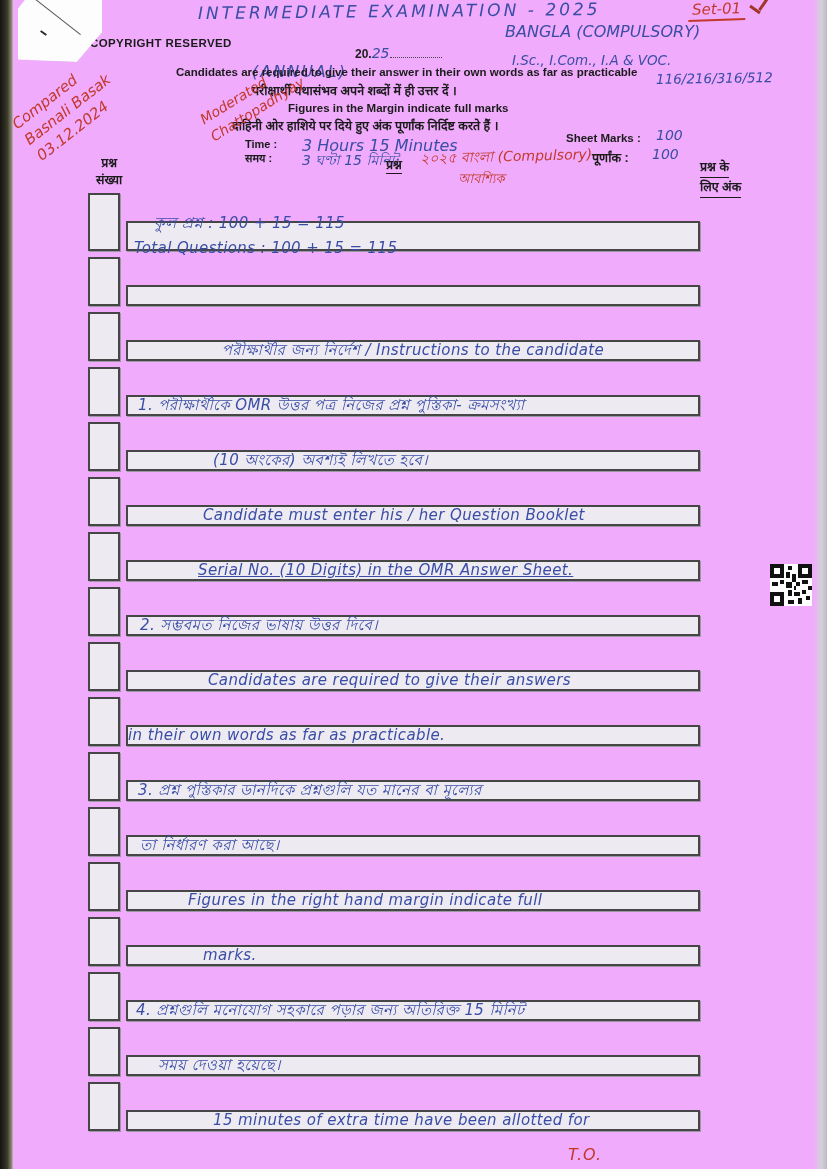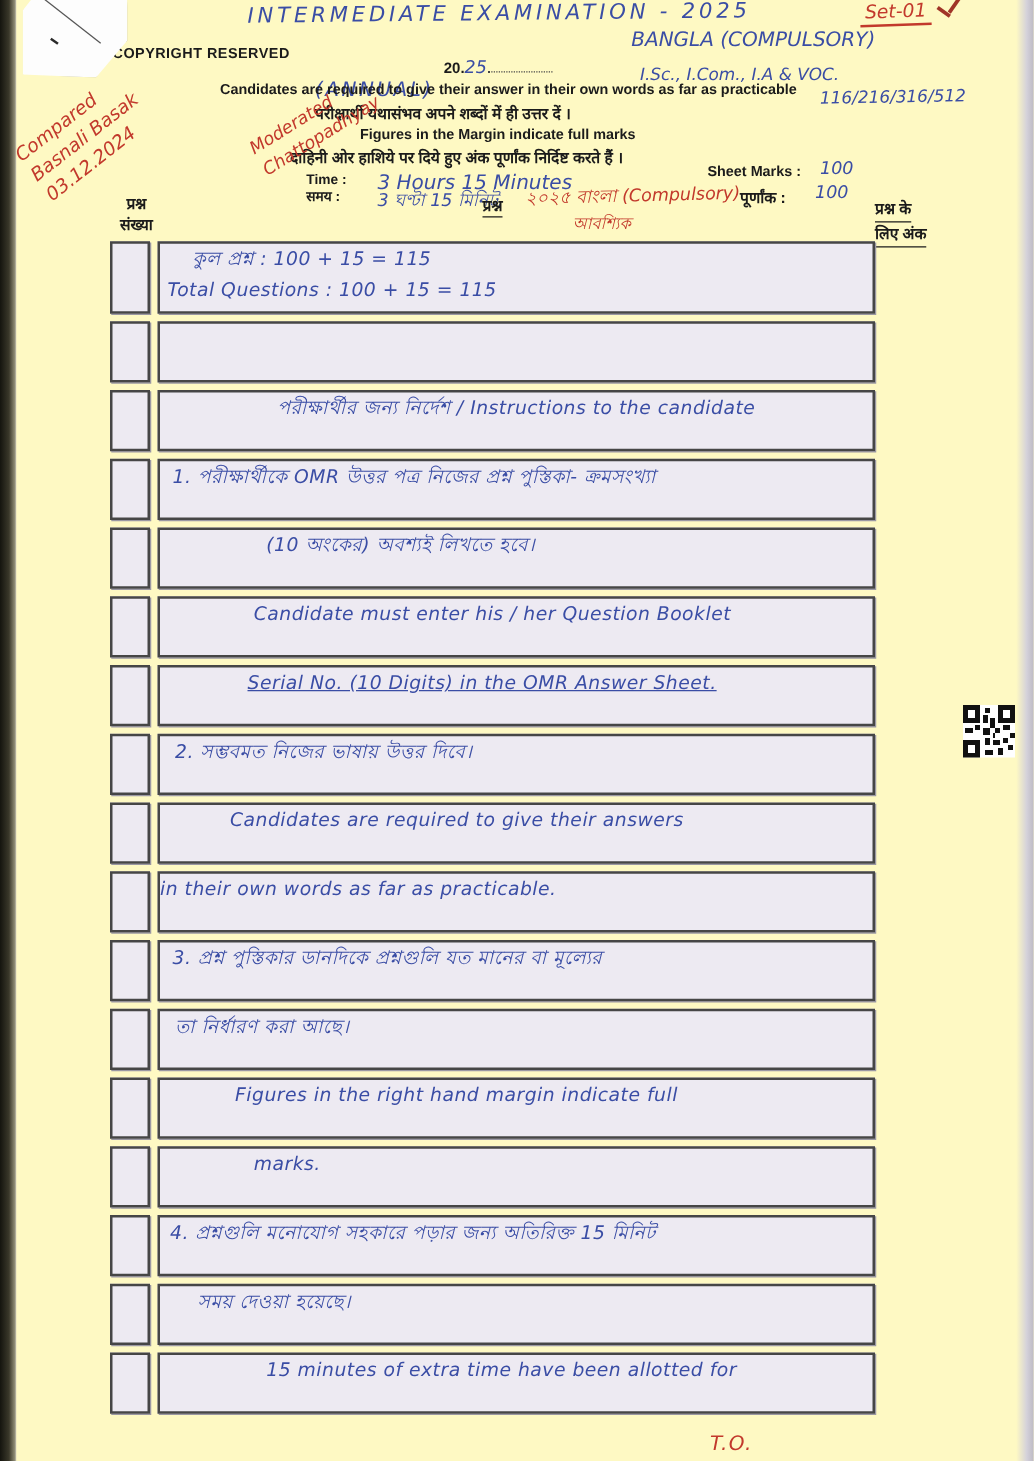--- a/index.html
+++ b/index.html
@@ -1,18 +1,18 @@
 <!DOCTYPE html>
 <html><head>
 <meta charset="utf-8">
 <style>
   html,body{margin:0;padding:0;}
   body{width:827px;height:1169px;position:relative;overflow:hidden;
        font-family:"Liberation Sans",sans-serif;background:#ebe8f0;}
-  .page{position:absolute;inset:0;background:#fef9c3;}
+  .page{position:absolute;inset:0;background:#f0abfc;}
 
   
   .spine{position:absolute;left:0;top:0;width:13px;height:1169px;
          background:linear-gradient(90deg,#14140e,#3a382a 55%,#8d8a74 90%,#c9c6b8);z-index:5;}
   .right-edge{position:absolute;right:0;top:0;width:14px;height:1169px;
          background:linear-gradient(90deg,rgba(200,197,206,0),#d4d1da 60%,#bdbac4);z-index:4;}
   .corner-fold{position:absolute;left:18px;top:0;width:84px;height:62px;background:#fdfdfd;
          clip-path:polygon(8% 0,100% 0,100% 52%,70% 100%,0 96%,0 14%);z-index:6;
          box-shadow:2px 2px 3px rgba(60,60,70,.35);}
   .crease{position:absolute;left:14px;top:-4px;width:62px;height:1px;background:#555;
@@ -61,21 +61,21 @@
   .stamp{z-index:7;line-height:20px;font-size:15px;}
   .stamp-compared{left:8px;top:118px;transform:rotate(-38deg);transform-origin:0 0;}
   .stamp-moderated{left:196px;top:112px;transform:rotate(-32deg);transform-origin:0 0;font-size:14px;}
 
   
   .exam-table{position:absolute;left:88px;top:193px;width:612px;z-index:2;}
   .trow{display:flex;margin-bottom:6px;}
   .tnum{width:28px;border:2px solid #464646;background:#edeaf2;margin-right:6px;
         box-shadow:1px 1px 0 #9b98a3;}
   .tcell{flex:1;border:2px solid #464646;background:#edeaf2;box-shadow:1px 1px 0 #9b98a3;
-        display:flex;flex-direction:column;}
+        display:flex;flex-direction:column;justify-content:center;margin-top:28px;}
   .trow{height:49px;}
   .trow.tall{height:58px;}
   .hw-line{font-family:"DejaVu Sans",sans-serif;font-style:italic;color:#3a4da5;
         font-size:15px;line-height:25px;letter-spacing:.4px;}
 
   
   .qr{position:absolute;left:769px;top:564px;width:44px;height:42px;z-index:6;}
 
   .turn-over{left:568px;top:1145px;font-size:16px;letter-spacing:1px;}
 </style>
@@ -189,21 +189,21 @@
       </div>
       <div class="trow">
         <div class="tnum"></div>
         <div class="tcell">
           <div class="hw-line" style="padding-left: 12px;">2. সম্ভবমত নিজের ভাষায় উত্তর দিবে।</div>
         </div>
       </div>
       <div class="trow">
         <div class="tnum"></div>
         <div class="tcell">
-          <div class="hw-line" style="padding-left: 56px;">Candidates are required to give their answers</div>
+          <div class="hw-line" style="padding-left: 80px;">Candidates are required to give their answers</div>
         </div>
       </div>
       <div class="trow">
         <div class="tnum"></div>
         <div class="tcell">
           <div class="hw-line" style="">in their own words as far as practicable.</div>
         </div>
       </div>
       <div class="trow">
         <div class="tnum"></div>

